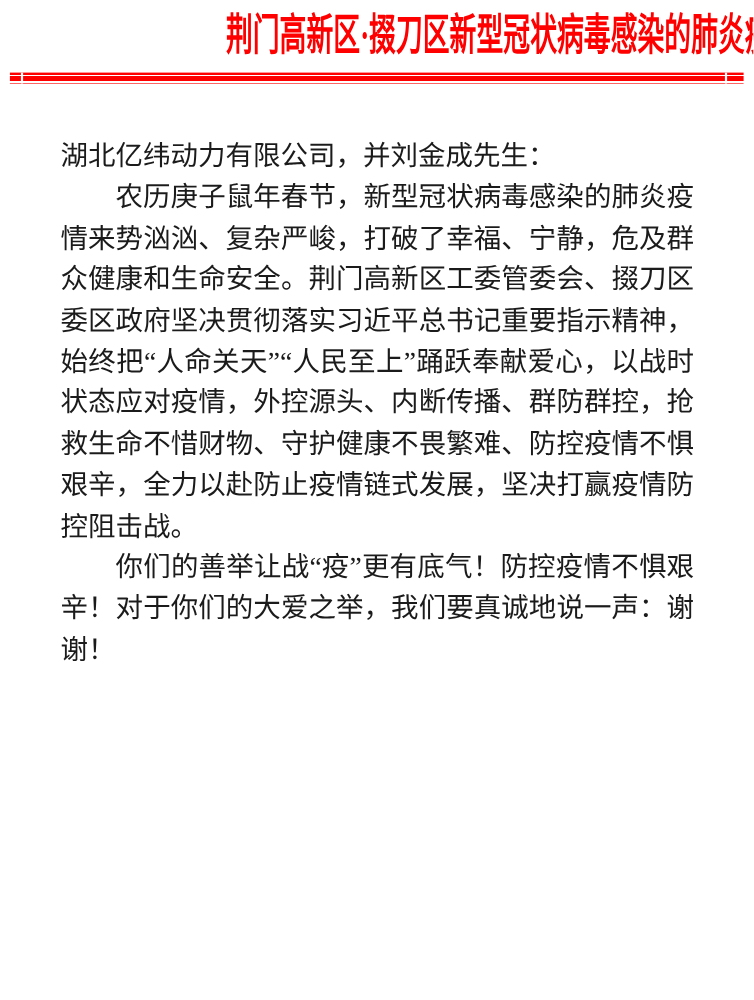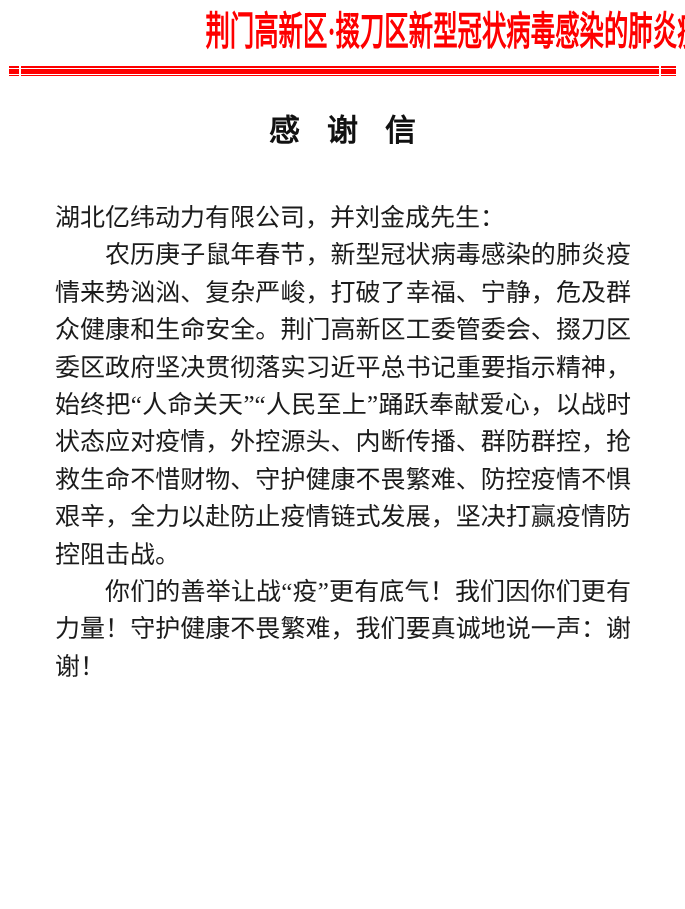--- a/index.html
+++ b/index.html
@@ -89,21 +89,20 @@
 
   <div class="letterhead">
     <span class="org">荆门高新区·掇刀区新型冠状病毒感染的肺炎疫情防控指挥部</span>
   </div>
 
   <div class="rule">
     <span class="notch notch-left"></span>
     <span class="notch notch-right"></span>
   </div>
 
-  <h1 class="title">感谢信</h1>
 
   <div class="body">
     <p class="salutation">湖北亿纬动力有限公司，并刘金成先生：</p>
     <p class="para">农历庚子鼠年春节，新型冠状病毒感染的肺炎疫情来势汹汹、复杂严峻，打破了幸福、宁静，危及群众健康和生命安全。荆门高新区工委管委会、掇刀区委区政府坚决贯彻落实习近平总书记重要指示精神，始终把“人命关天”“人民至上”踊跃奉献爱心，以战时状态应对疫情，外控源头、内断传播、群防群控，抢救生命不惜财物、守护健康不畏繁难、防控疫情不惧艰辛，全力以赴防止疫情链式发展，坚决打赢疫情防控阻击战。</p>
-    <p class="para">你们的善举让战“疫”更有底气！我们因你们更有力量！守护健康不畏繁难，我们要真诚地说一声：谢谢！</p>
+    <p class="para">你们的善举让战“疫”更有底气！防控疫情不惧艰辛！对于你们的大爱之举，我们要真诚地说一声：谢谢！</p>
   </div>
 
 </div>
 
 </body></html>

